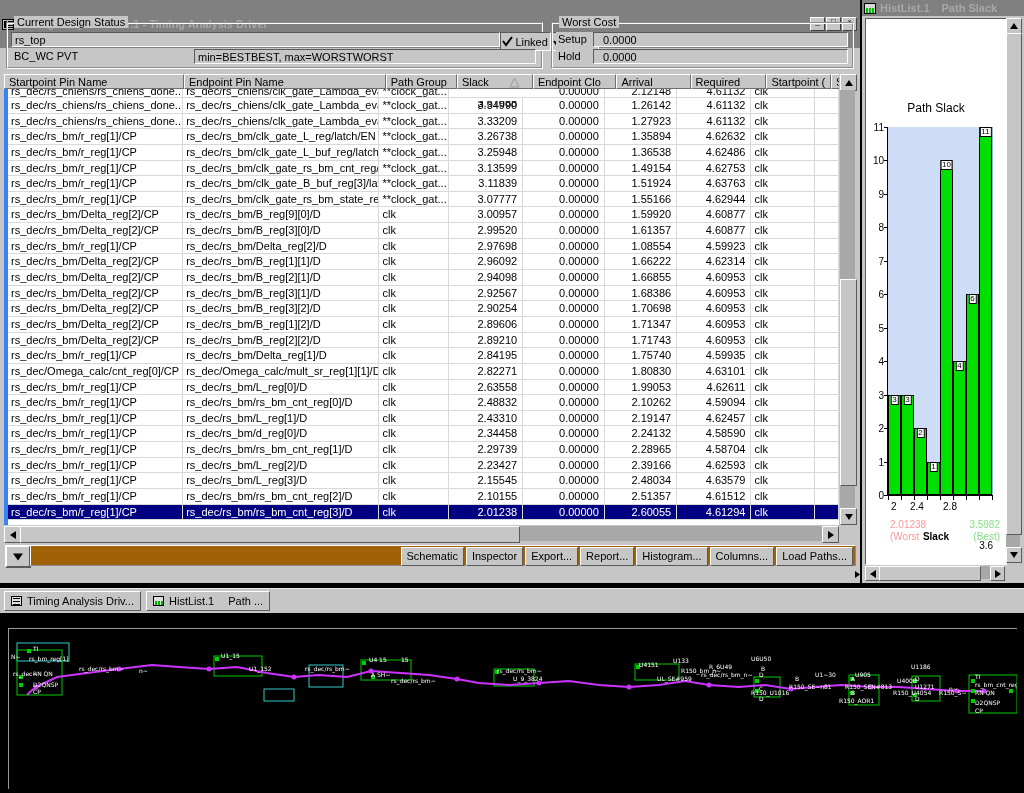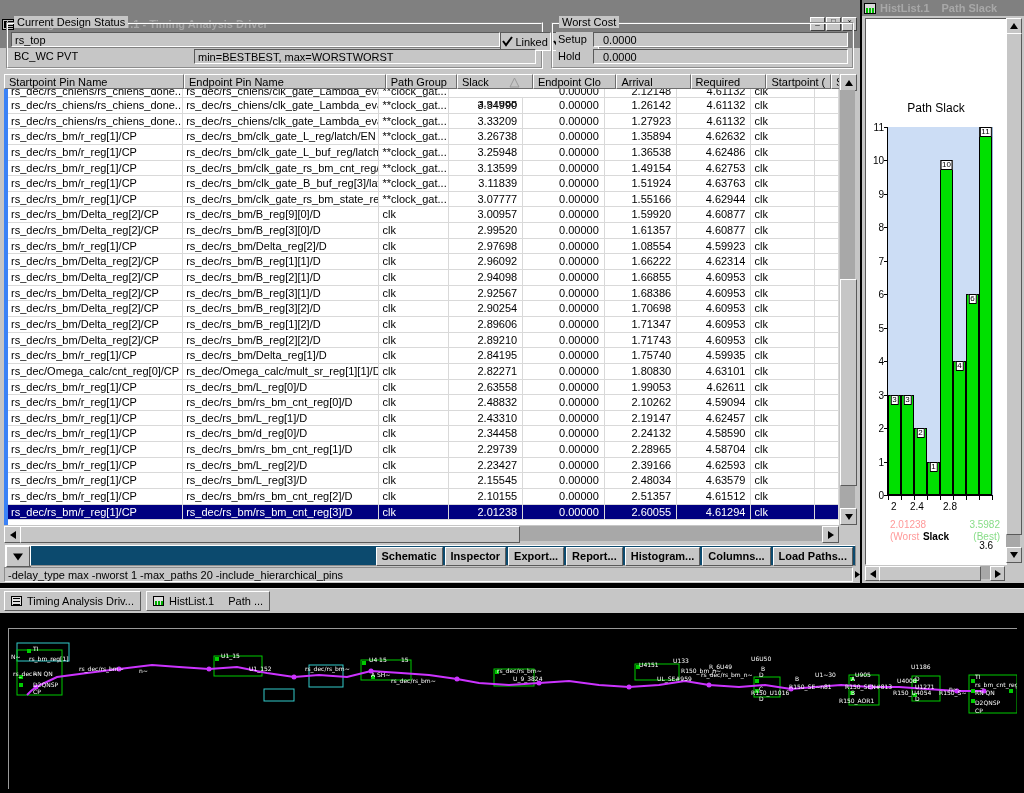--- a/index.html
+++ b/index.html
@@ -77,21 +77,21 @@
   .arrow{position:absolute;left:50%;top:50%;width:0;height:0;}
   .arr-up{transform:translate(-50%,-50%);border-left:4px solid transparent;border-right:4px solid transparent;border-bottom:6px solid #000;}
   .arr-dn{transform:translate(-50%,-50%);border-left:4px solid transparent;border-right:4px solid transparent;border-top:6px solid #000;}
   .arr-lf{transform:translate(-50%,-50%);border-top:4px solid transparent;border-bottom:4px solid transparent;border-right:6px solid #000;}
   .arr-rt{transform:translate(-50%,-50%);border-top:4px solid transparent;border-bottom:4px solid transparent;border-left:6px solid #000;}
 
   
   #btn-row{position:absolute;left:4px;top:543px;width:852px;height:22px;}
   #dropdown-btn{position:absolute;left:1px;top:2px;width:22px;height:19px;background:#c6c6c6;border-top:2px solid #fff;border-left:2px solid #fff;border-right:2px solid #5a5a5a;border-bottom:2px solid #5a5a5a;}
   #dropdown-btn .arr-dn{border-left:5px solid transparent;border-right:5px solid transparent;border-top:7px solid #000;}
-  #btn-strip{position:absolute;left:26px;top:2px;right:0;height:19px;background:#0c4a6e;border-top:1px solid #fff;border-left:1px solid #fff;border-right:1px solid #8c8c8c;border-bottom:1px solid #8c8c8c;font-weight:bold;}
+  #btn-strip{position:absolute;left:26px;top:2px;right:0;height:19px;background:#a16207;border-top:1px solid #fff;border-left:1px solid #fff;border-right:1px solid #8c8c8c;border-bottom:1px solid #8c8c8c;}
   #btns{position:absolute;right:2px;top:1px;display:flex;gap:2px;}
   .pbtn{height:17px;line-height:16px;padding:0 5px;background:#c6c6c6;font-size:11px;white-space:nowrap;
       border-top:1px solid #fff;border-left:1px solid #fff;border-right:1px solid #5a5a5a;border-bottom:1px solid #5a5a5a;}
 
   #cmdline{position:absolute;left:4px;top:567px;width:849px;height:15px;background:#c6c6c6;font-size:11px;line-height:15px;padding-left:3px;box-sizing:border-box;
       border-top:1px solid #8c8c8c;border-left:1px solid #8c8c8c;border-right:1px solid #fff;border-bottom:1px solid #fff;white-space:nowrap;overflow:hidden;}
   #cmd-right-arrow{position:absolute;left:855px;top:567px;width:5px;height:15px;}
 
   
   #hist-window{position:absolute;left:862px;top:0;width:162px;height:583px;background:#c6c6c6;}
@@ -567,21 +567,20 @@
           <div class="pbtn">Inspector</div>
           <div class="pbtn">Export...</div>
           <div class="pbtn">Report...</div>
           <div class="pbtn">Histogram...</div>
           <div class="pbtn">Columns...</div>
           <div class="pbtn">Load Paths...</div>
         </div>
       </div>
     </div>
 
-    <div id="cmdline">-delay_type max -nworst 1 -max_paths 20 -include_hierarchical_pins</div>
     <div id="cmd-right-arrow">
       <svg width="5" height="15" viewBox="0 0 5 15">
           <polygon points="0,4 5,7.5 0,11" fill="#000"></polygon>
         </svg>
     </div>
   </div>
 
   <div id="hist-window">
     <div id="hist-title">
       <span class="hicon"></span>

